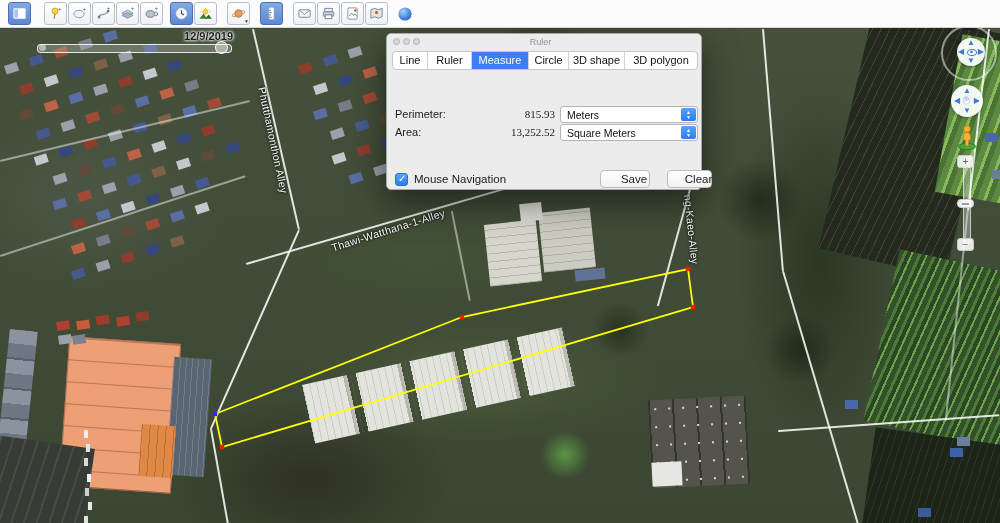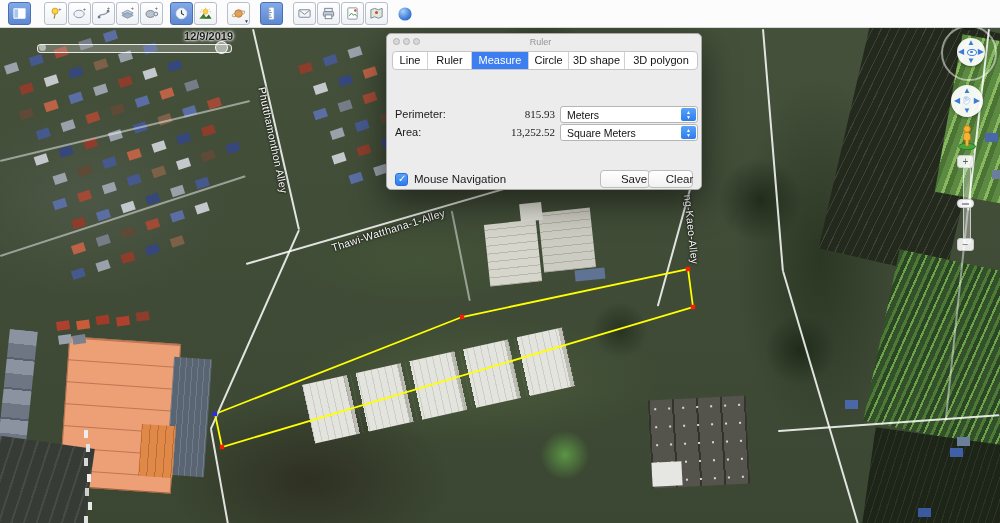--- a/index.html
+++ b/index.html
@@ -276,21 +276,21 @@
       <span class="dd-text">Square Meters</span>
       <span class="dd-step">
           <span>▲</span>
           <span>▼</span>
         </span>
     </div>
 
     <div class="checkbox"></div>
     <div class="cb-label">Mouse Navigation</div>
     <div class="dlg-btn" style="left:213px;width:50px;">Save</div>
-    <div class="dlg-btn" style="left:261px;width:45px;">Clear</div>
+    <div class="dlg-btn" style="left:280px;width:45px;">Clear</div>
   </div>
 
   <div class="toolbar">
     <div class="tbtn active">
       <svg viewBox="0 0 16 16" width="15" height="15">
         <rect x="1.5" y="2.5" width="13" height="11" rx="1" fill="#fff"></rect>
         <rect x="2.5" y="3.5" width="4" height="9" fill="#aac6ee"></rect>
       </svg>
     </div>
     <div class="tbtn gap12">

